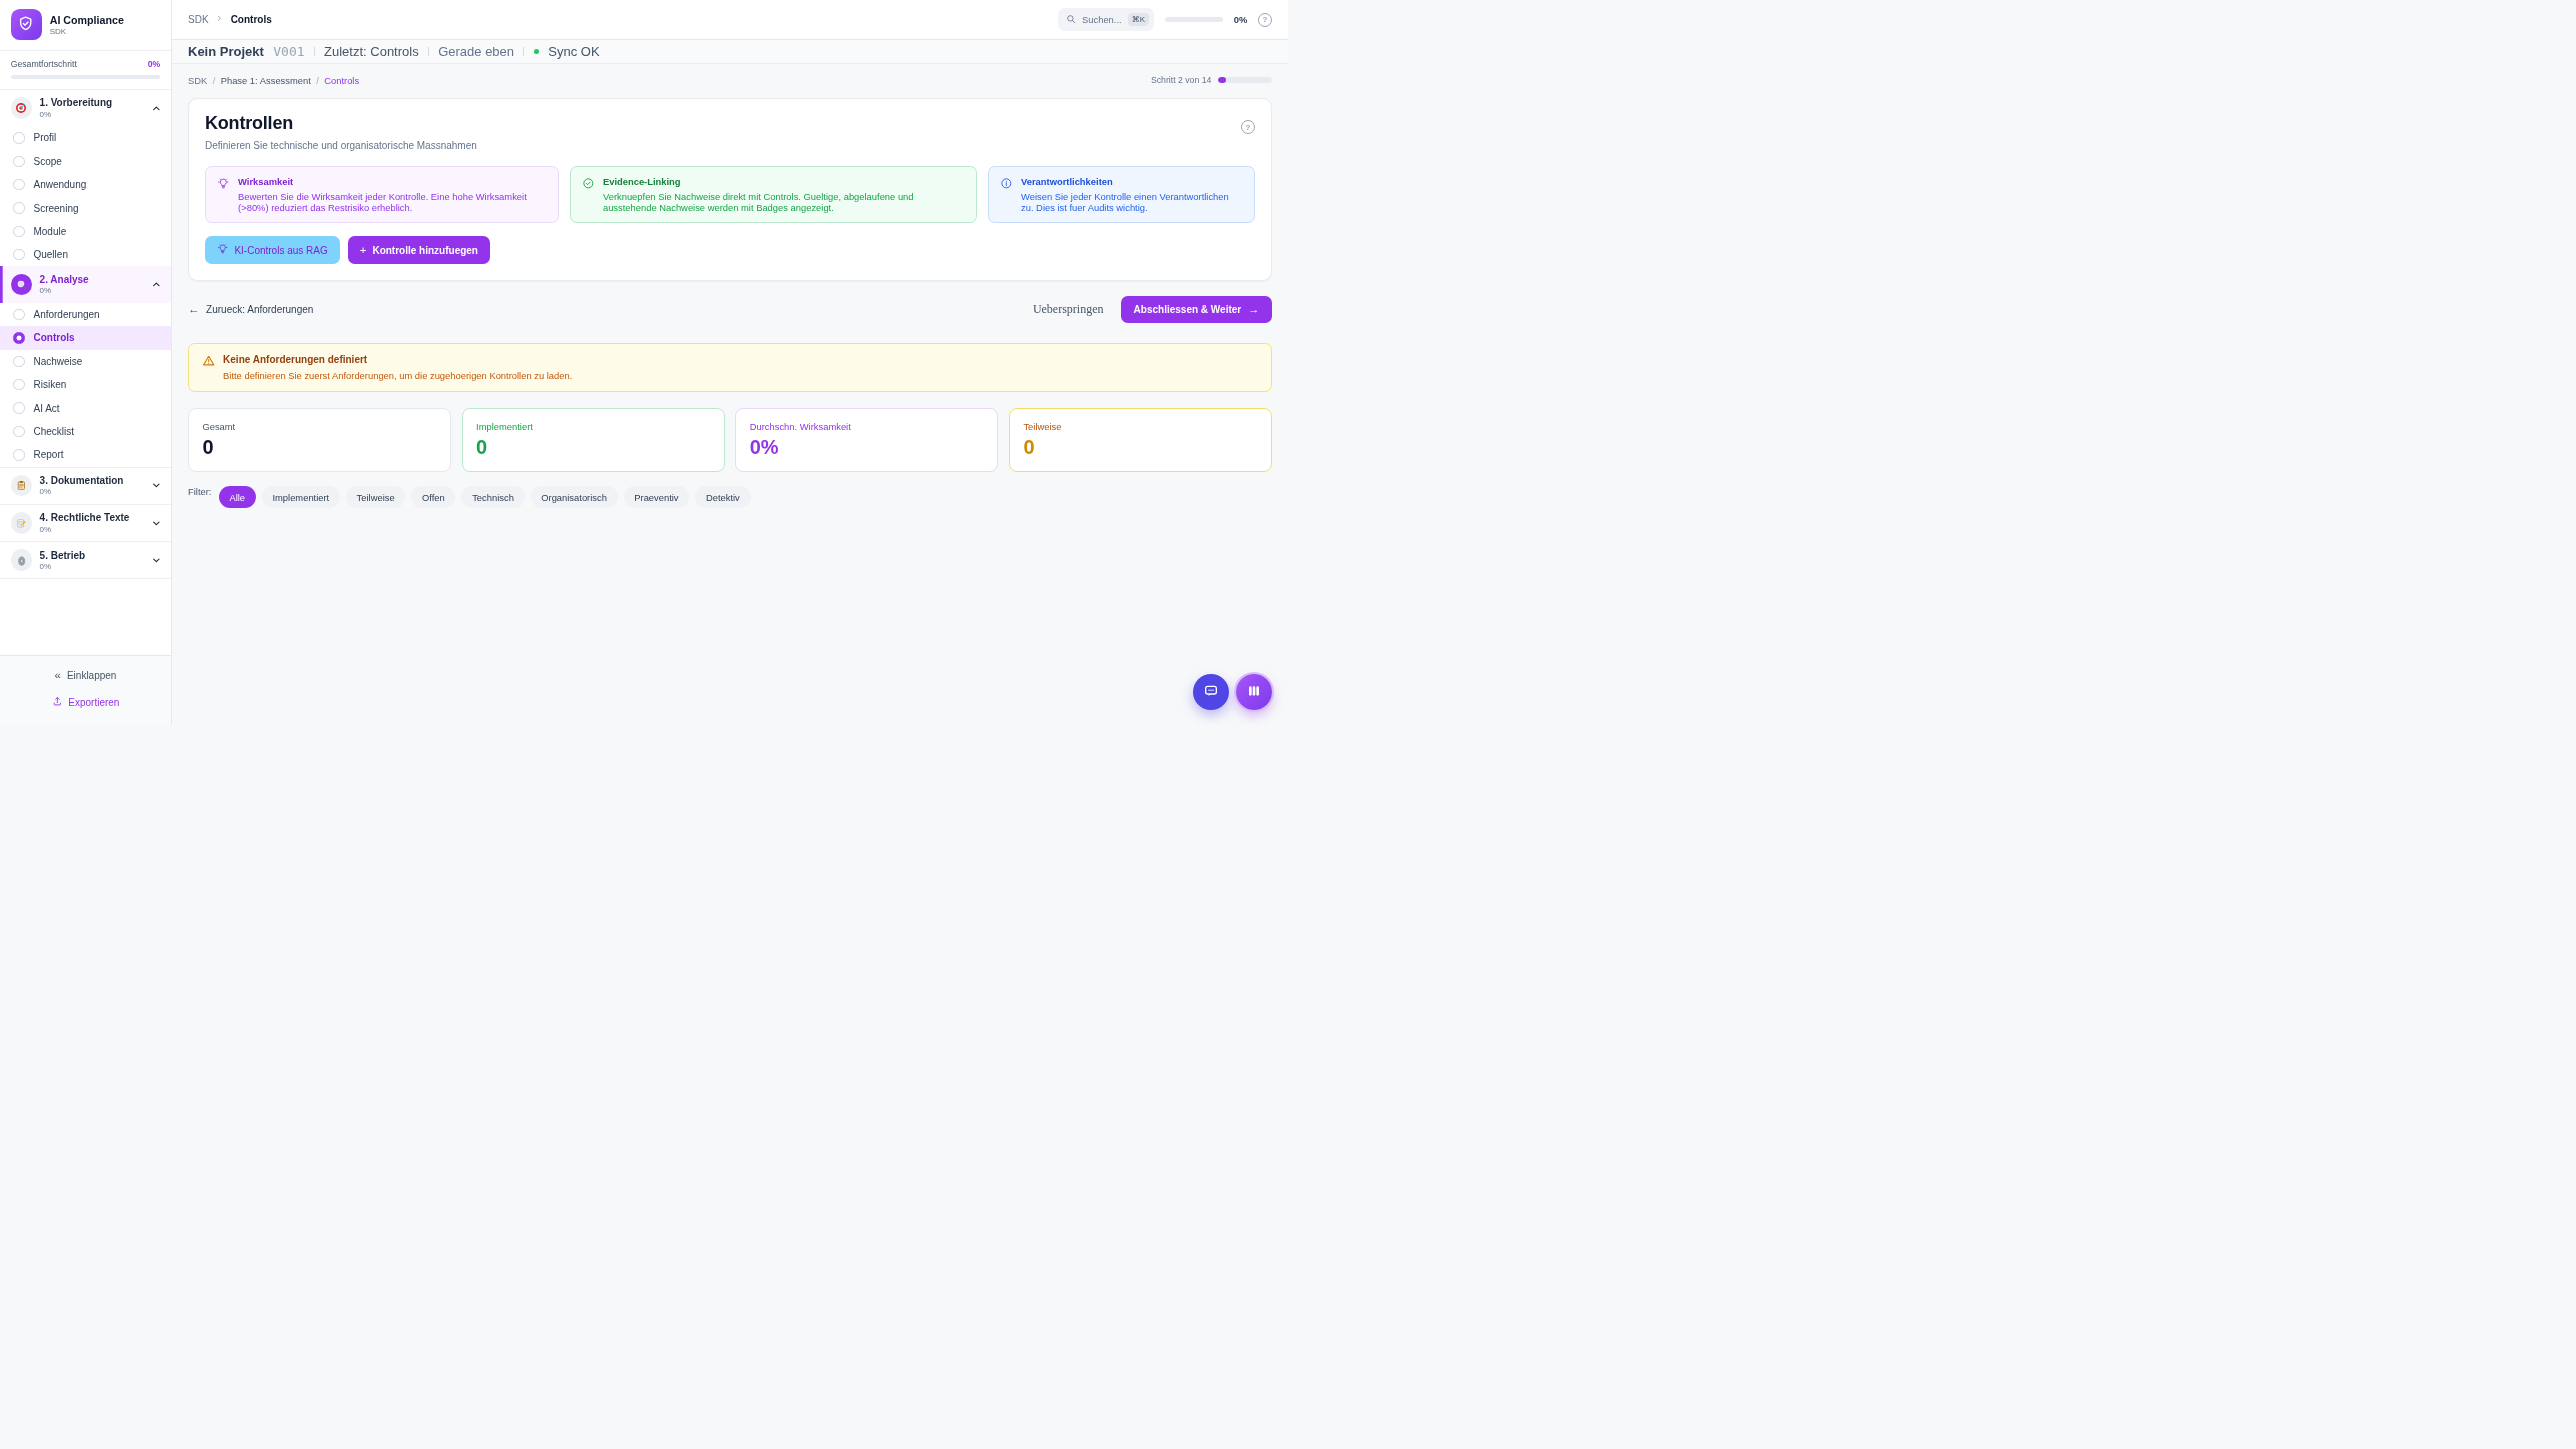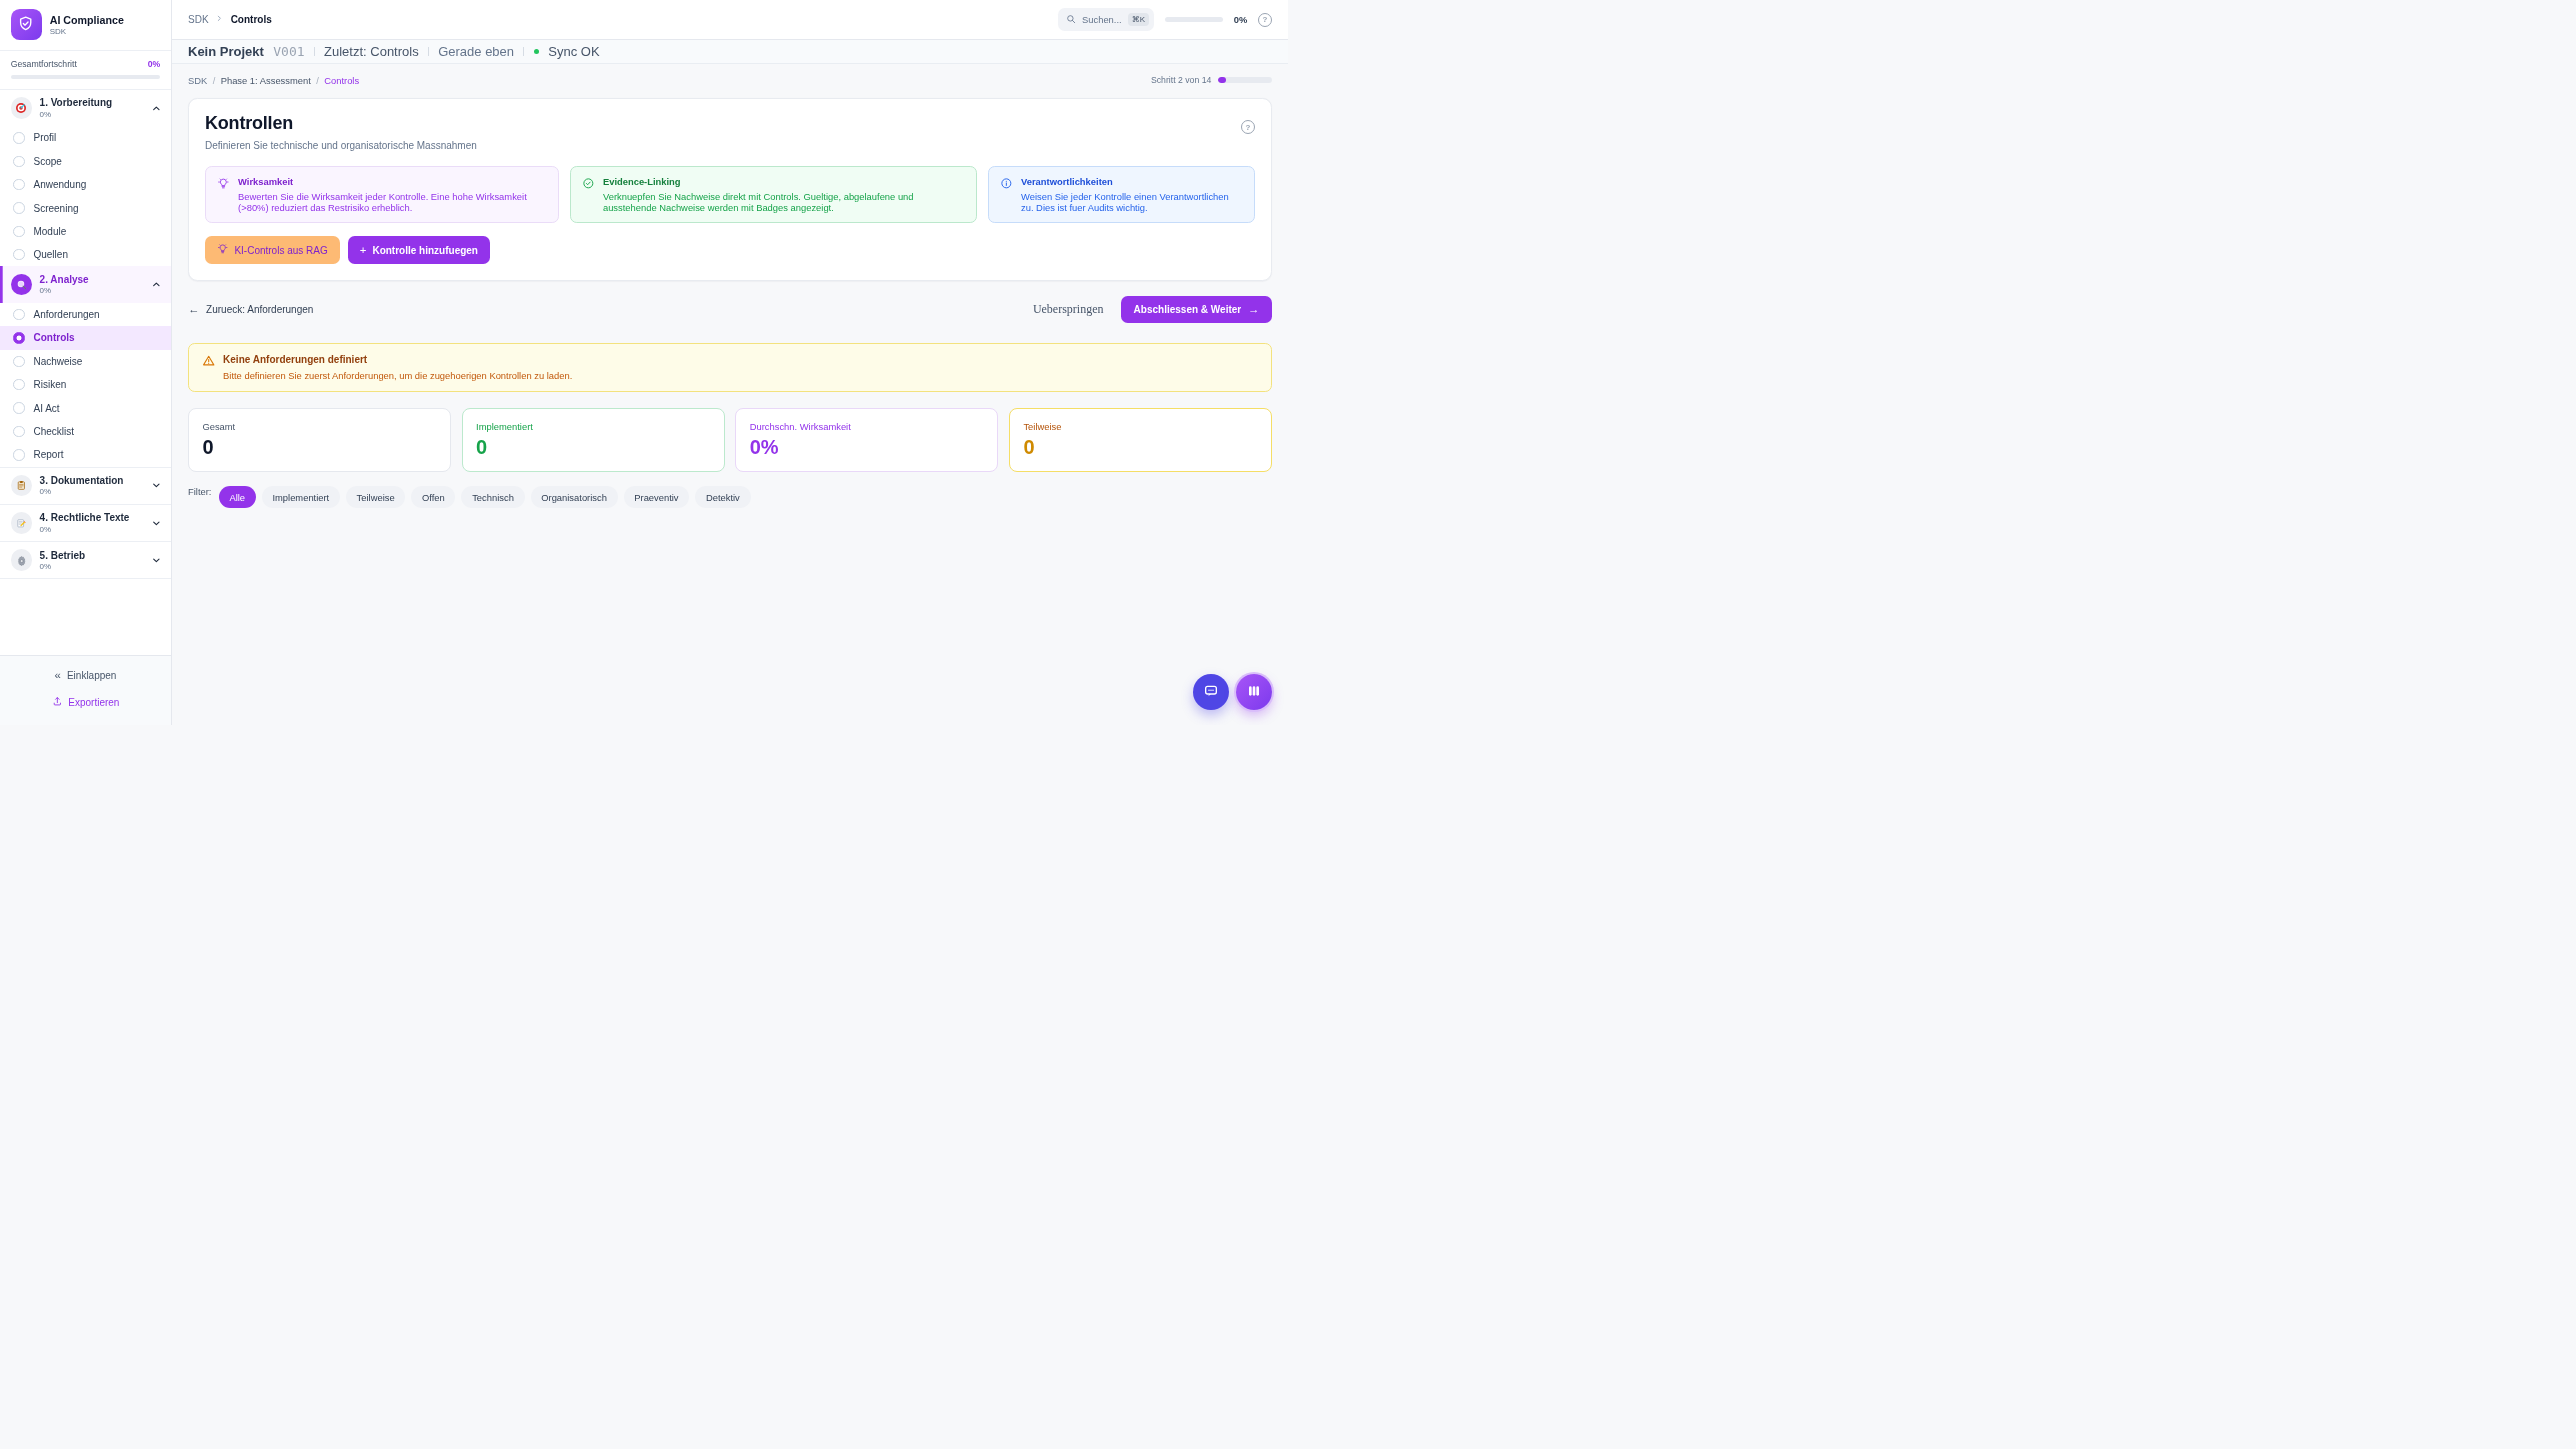--- a/index.html
+++ b/index.html
@@ -77,21 +77,21 @@
   .infos { margin-top:14.8px; display:flex; flex-direction:row; gap:10.7px; }
   .ib { border:0.7px solid; border-radius:6.7px; padding:8.7px 11.4px; display:flex; gap:8px; }
   .ib-ic { flex:none; margin-top:0.7px; }
   .ib-title { font-size:9.4px; font-weight:700; }
   .ib-text { font-size:9.4px; margin-top:4px; }
   .ib.purple { background:#faf5ff; border-color:#eadcf8; } .ib.purple .ib-title{color:#7e22ce;} .ib.purple .ib-text{color:#9333ea;}
   .ib.blue { background:#eff6ff; border-color:#c6dcfa; } .ib.blue .ib-title{color:#1d4ed8;} .ib.blue .ib-text{color:#2563eb;}
   .ib.green { background:#f0fdf4; border-color:#bbe8cc; } .ib.green .ib-title{color:#15803d;} .ib.green .ib-text{color:#16a34a;}
   .btnrow { margin-top:13.4px; display:flex; gap:8px; }
   .btn { display:flex; align-items:center; gap:6px; border:none; border-radius:6.7px; font-size:10px; font-family:inherit; cursor:pointer; padding:7.4px 12px; }
-  .btn-ai { background:#fdba74; color:#7e22ce; font-weight:500;padding-left:12px; }
+  .btn-ai { background:#7dd3fc; color:#7e22ce; font-weight:500;padding-left:12px; }
   .btn-primary { background:#9333ea; color:#fff; font-weight:600; }
   .plus { font-size:11.4px; font-weight:400; }
 
   .navrow { display:flex; align-items:center; margin-top:14.8px; }
   .back-link { display:flex; align-items:center; gap:6.7px; font-size:10px; color:#334155; cursor:pointer; background:none; border:none; font-family:inherit; }
   .arrow { font-size:11.4px; }
   .nav-right { margin-left:auto; display:flex; align-items:center; gap:17.4px; }
   .skip { font-size:12px; color:#475569; background:none; border:none; font-family:Liberation Serif, serif; cursor:pointer; }
   .next-btn { display:flex; align-items:center; gap:6.7px; background:#9333ea; color:#fff; font-weight:700; font-size:10px; border:none; border-radius:6.7px; padding:7.4px 12.7px; font-family:inherit; cursor:pointer; }
 

